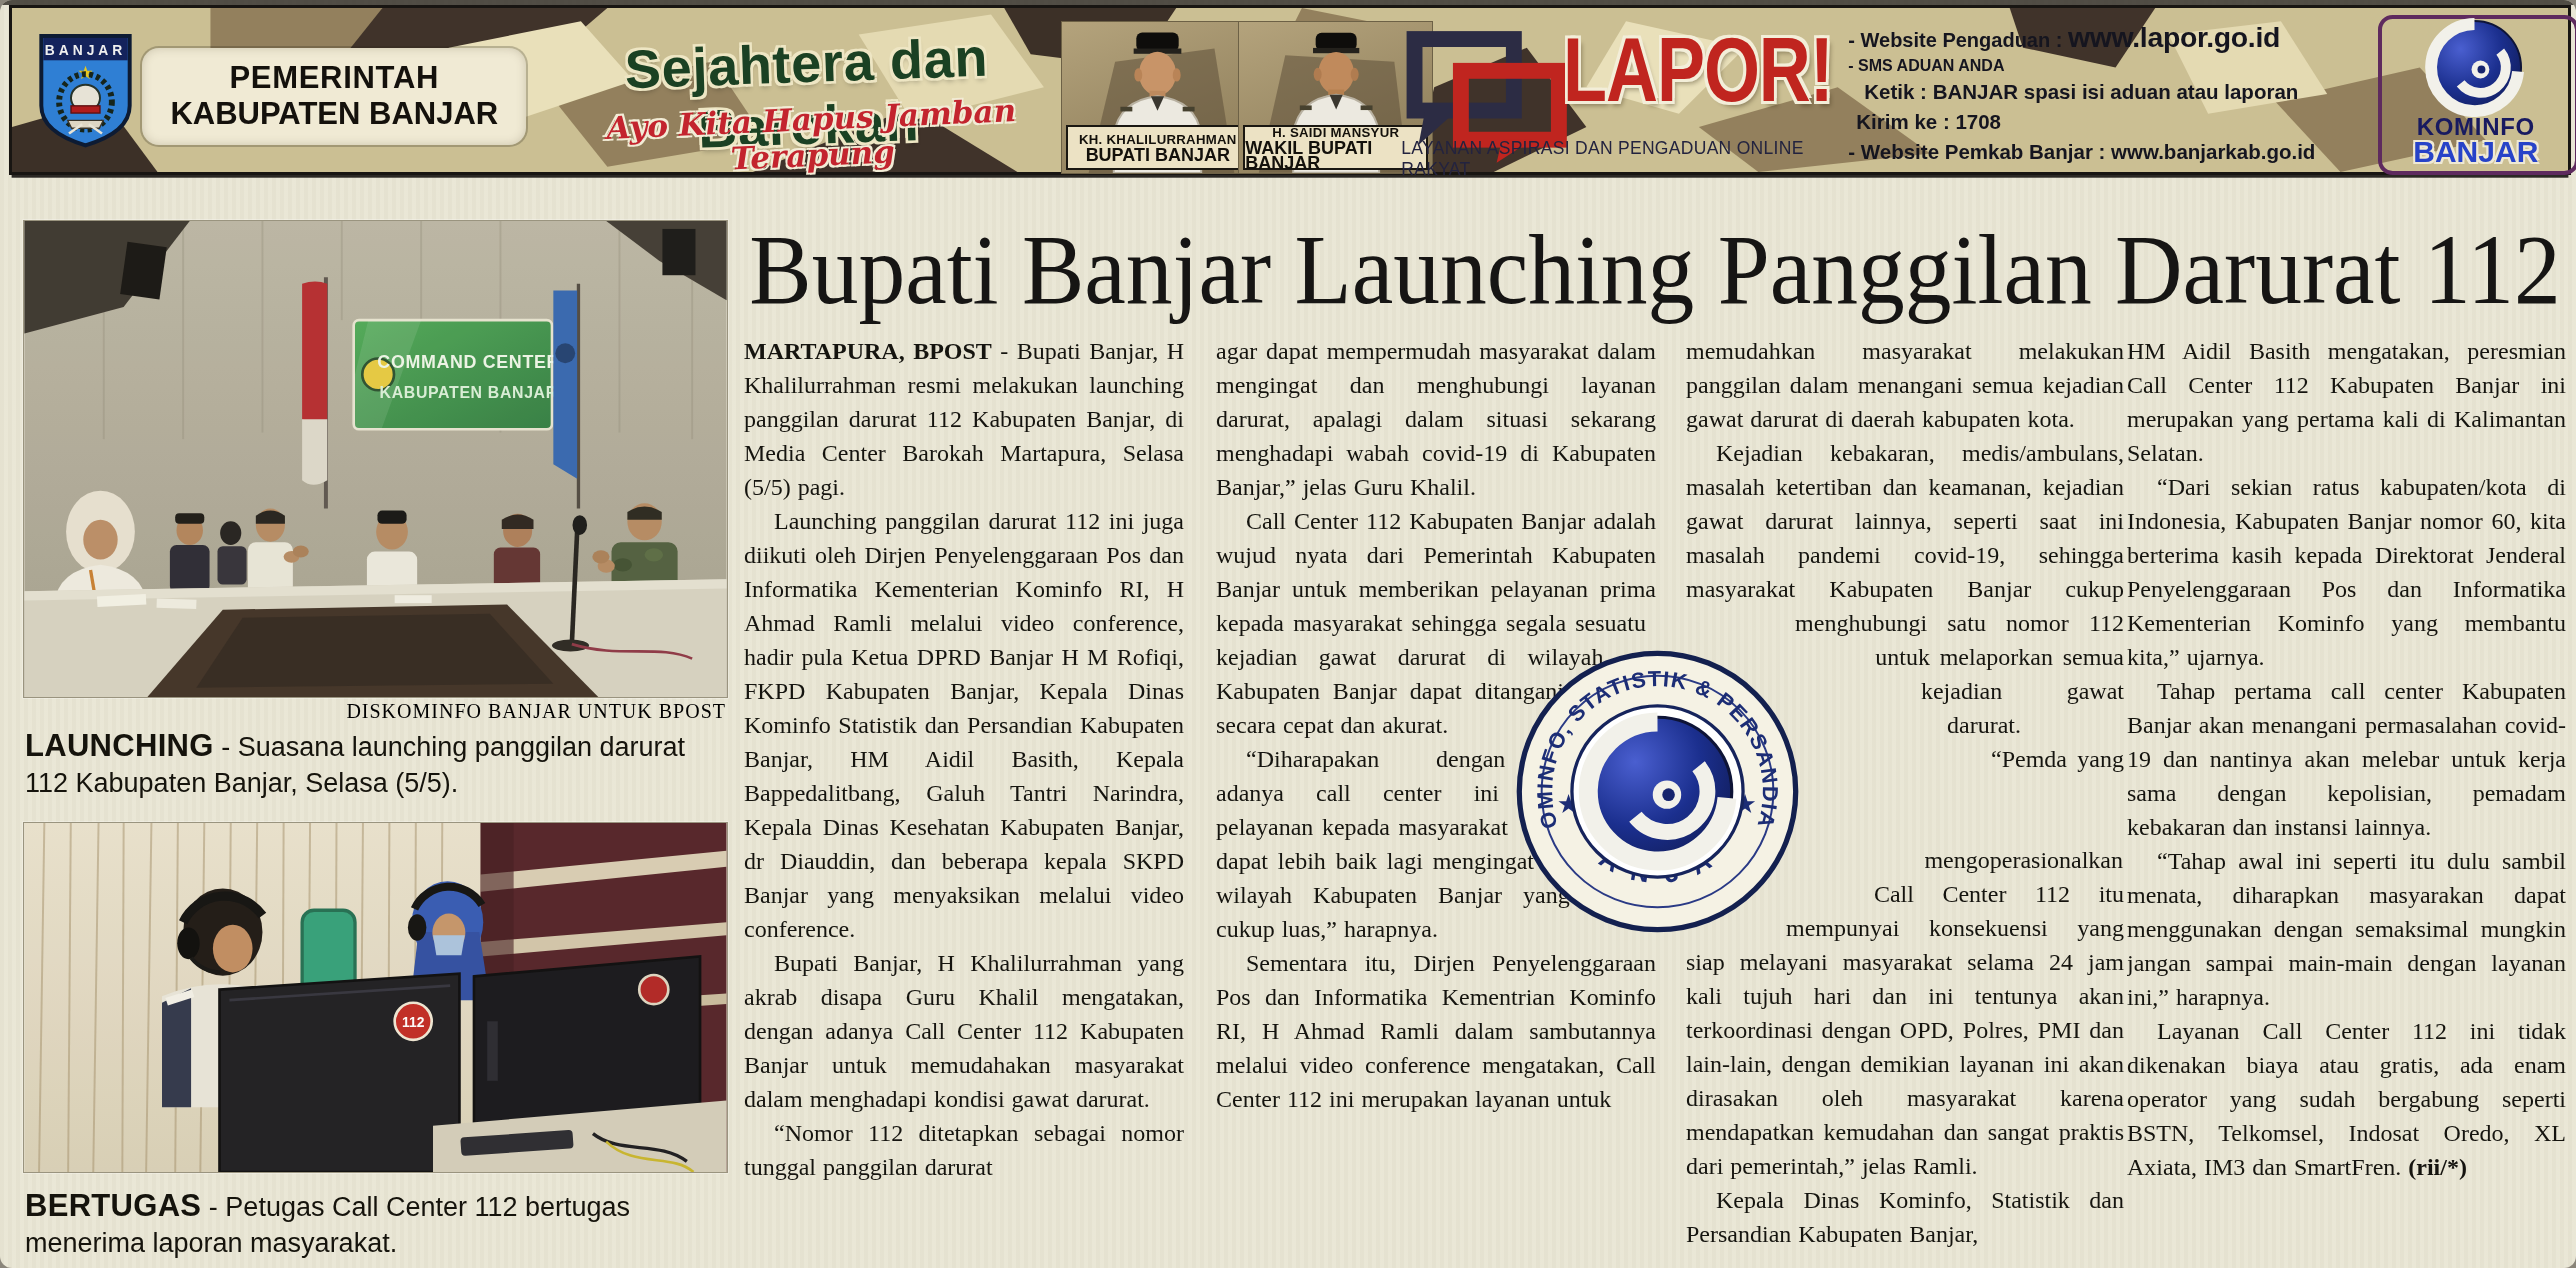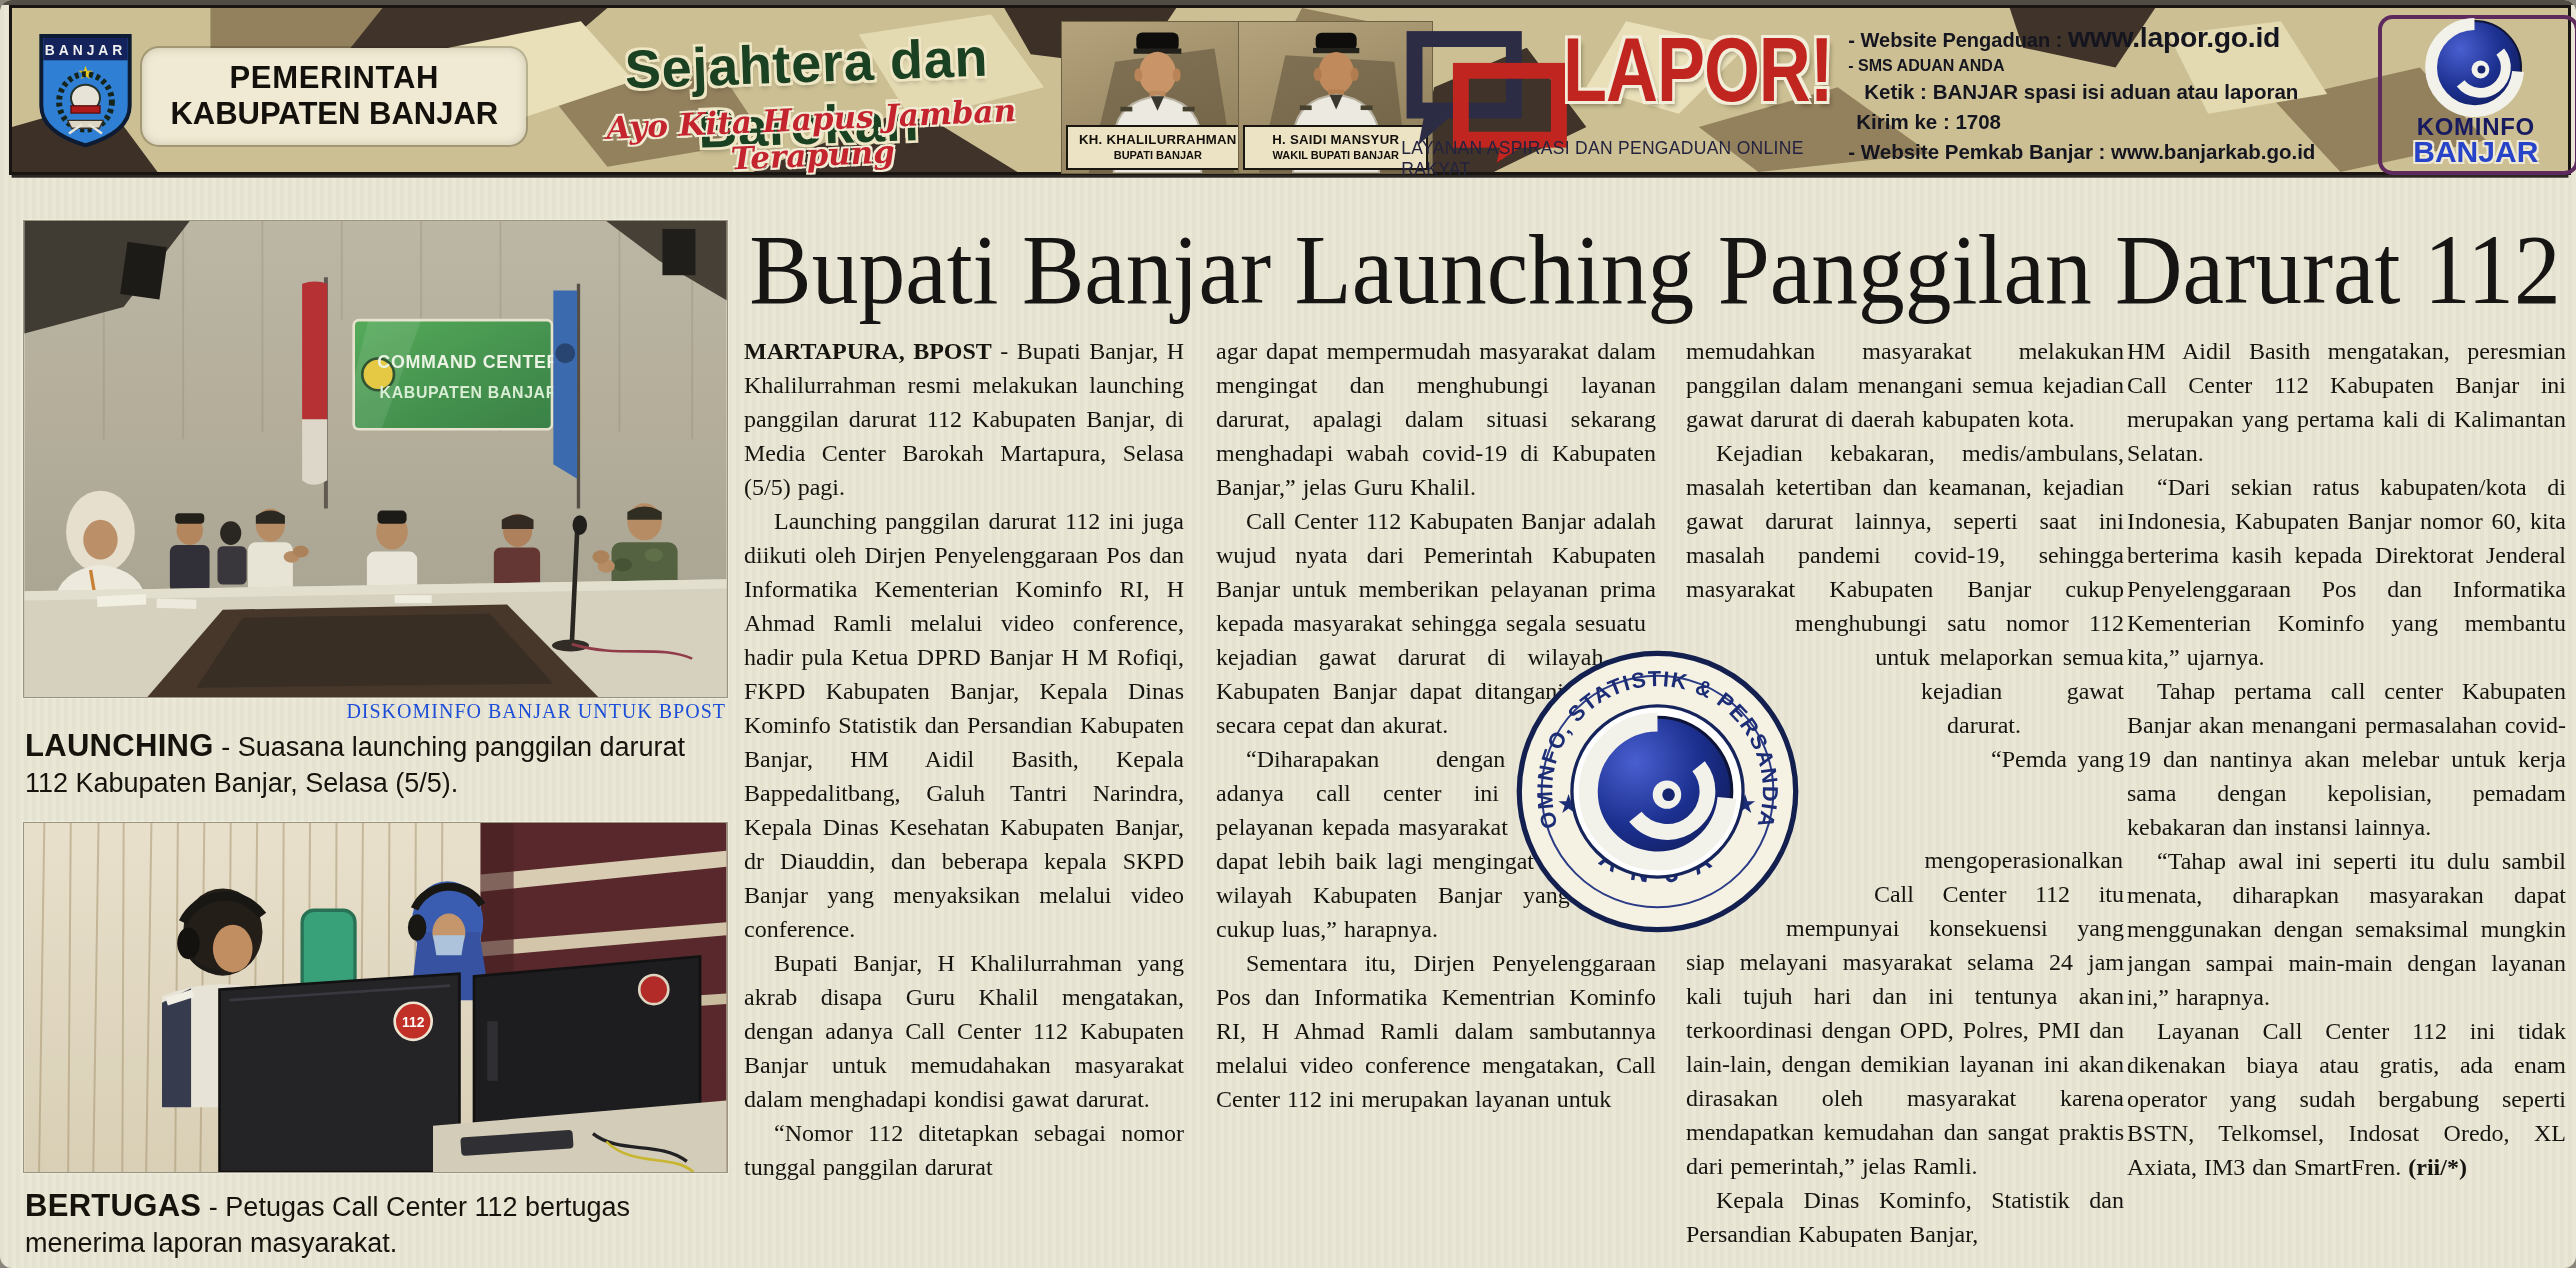--- a/index.html
+++ b/index.html
@@ -26,41 +26,41 @@
   .subslogan{left:542px;top:93px;width:516px;text-align:center;transform:rotate(-2.5deg);
      font-family:"DejaVu Serif","Liberation Serif",serif;font-style:italic;font-weight:bold;
      font-size:31px;color:#c3242e;
      text-shadow:-2px -2px 0 #f2ecd6,2px -2px 0 #f2ecd6,-2px 2px 0 #f2ecd6,2px 2px 0 #f2ecd6;}
   .portrait{top:13.2px;height:151px;background:linear-gradient(160deg,#b4a37c,#8a7a57);
      border:1.3px solid #6d6146;overflow:hidden;}
   .portrait svg{position:absolute;left:0;top:0;}
   .plate{position:absolute;left:4px;right:4px;bottom:3.3px;height:41px;background:#ece2c4;
      border:2px solid #1a1711;display:flex;flex-direction:column;align-items:center;justify-content:center;}
   .plate .nm{font-size:13.2px;font-weight:900;color:#13100b;line-height:16px;letter-spacing:0.3px;}
-  .plate .tt{font-size:11px;font-weight:900;color:#13100b;line-height:14.6px;}
+  .plate .tt{font-size:18px;font-weight:900;color:#13100b;line-height:14.6px;}
   .laporword{left:1551px;top:10.6px;font-size:90px;font-weight:900;color:#c0251f;
      transform:scaleX(.8);transform-origin:left top;letter-spacing:-1.3px;white-space:nowrap;
      text-shadow:-3.3px -3.3px 0 #f3eed9,3.3px -3.3px 0 #f3eed9,-3.3px 3.3px 0 #f3eed9,3.3px 3.3px 0 #f3eed9,4.6px 5.3px 5.3px rgba(40,30,10,.35);}
   .laportag{left:1389px;top:130px;width:423px;font-size:17.5px;font-weight:400;color:#23233f;letter-spacing:0.3px;}
   .contacts{left:1836px;top:13.2px;width:529px;color:#15151f;}
   .contacts .row1{margin-bottom:2.6px;white-space:nowrap;}
   .contacts .lab{font-size:20px;font-weight:700;}
   .contacts .val{font-size:28.4px;font-weight:900;letter-spacing:-0.3px;}
   .contacts .sms{font-size:16px;font-weight:900;margin-bottom:5.3px;}
   .contacts .ln{font-size:20.5px;font-weight:700;margin-bottom:6px;}
   .kombox{left:2366px;top:6.6px;width:193px;height:152px;border:4px solid #5e2a5e;border-radius:14.6px;}
   .komtxt1{left:2374px;top:105px;width:179px;text-align:center;font-size:24px;font-weight:900;color:#181a60;letter-spacing:0.7px;}
   .komtxt2{left:2374px;top:127px;width:179px;text-align:center;font-size:30px;font-weight:900;color:#2743c8;
      text-shadow:-2px -2px 0 #efe9d4,2px -2px 0 #efe9d4,-2px 2px 0 #efe9d4,2px 2px 0 #efe9d4;}
 
   
   .headline{left:742px;top:210px;}
   .photo{border:0.7px solid #9a947f;box-shadow:0 0 0 0.7px rgba(255,255,255,.4);}
   .credit{left:23px;top:700px;width:703px;text-align:right;
-     font-family:"Liberation Serif",serif;font-size:20px;letter-spacing:1px;color:#1d4ed8;}
+     font-family:"Liberation Serif",serif;font-size:20px;letter-spacing:1px;color:#000000;}
   .cap{left:25px;width:701px;font-size:27px;line-height:36px;color:#15130c;}
   .cap b{font-size:31px;letter-spacing:0.3px;}
   .col{top:334px;height:934px;width:440px;
      font-family:"Liberation Serif","DejaVu Serif",serif;font-size:24px;line-height:34px;
      text-align:justify;color:#15140f;word-spacing:1px;overflow:hidden;}
   .col p{margin:0;text-indent:30px;}
   .col p.noind{text-indent:0;}
   .col b{font-weight:700;}
   .wrapR{float:right;width:165px;height:595px;
      shape-outside:polygon(165px 0,165px 298px,116px 337px,66px 380px,23px 423px,8px 456px,23px 490px,66px 533px,116px 576px,165px 595px);}

